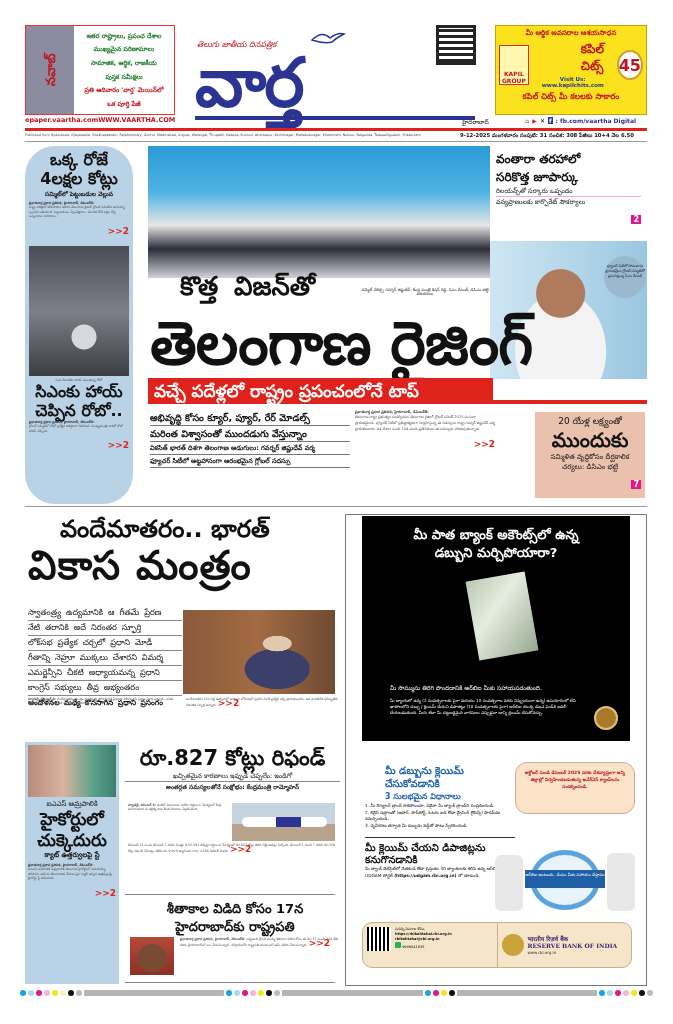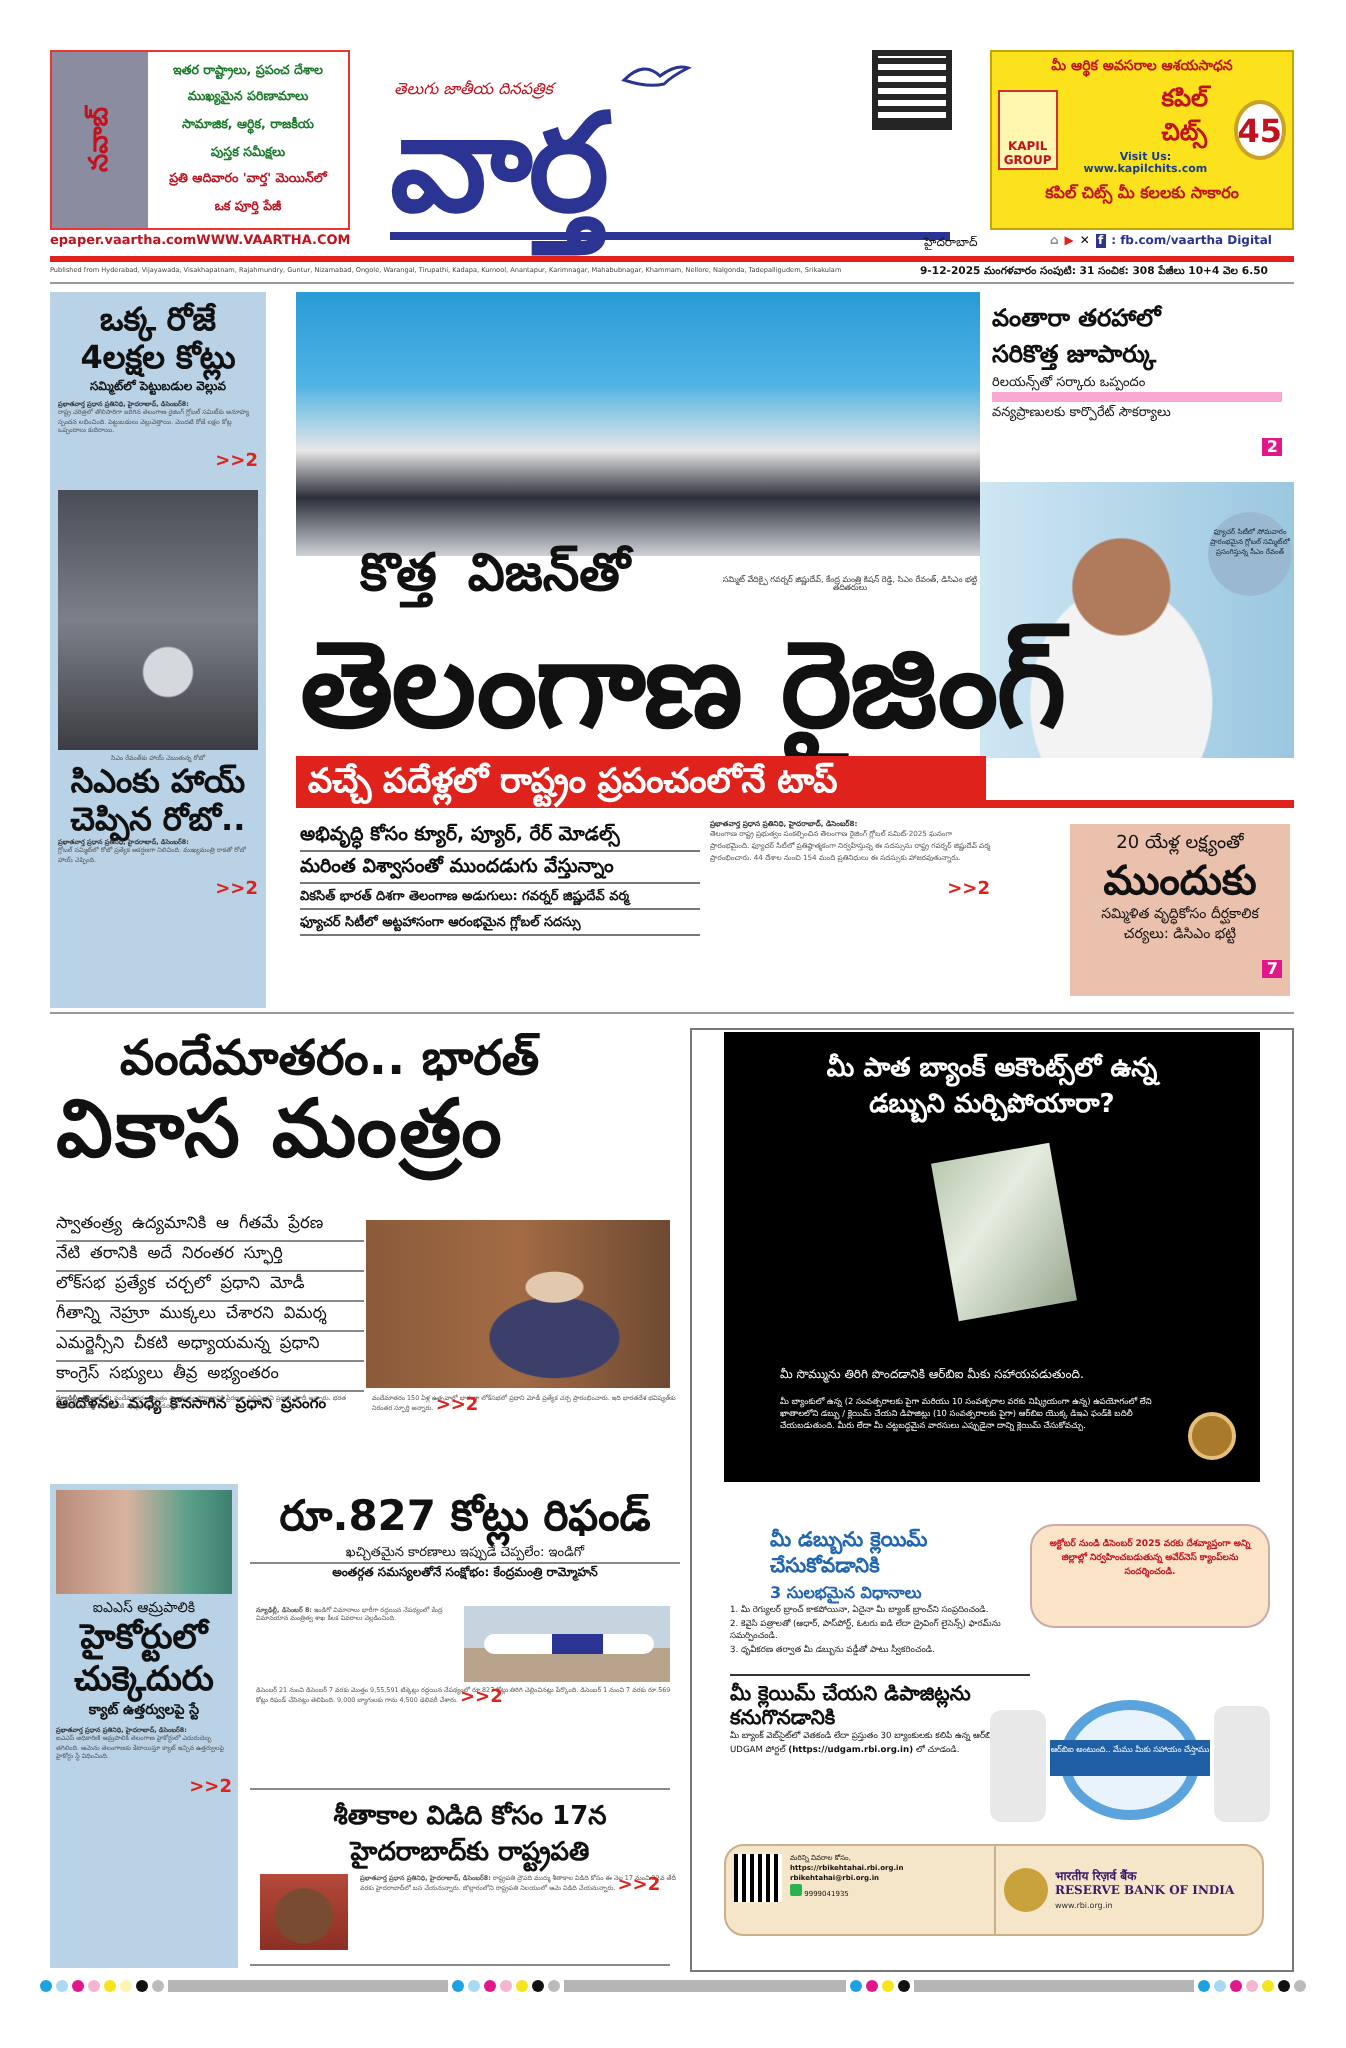--- a/index.html
+++ b/index.html
@@ -29,21 +29,21 @@
   .kapil .badge45 { width:30px; height:30px; border-radius:50%; border:2px solid #c9a227; color:#c1121f; font-weight:bold; font-size:16px; display:flex; align-items:center; justify-content:center; background:#fff; }
   .kapil .bottom { font-size: 8px; color: #c1121f; font-weight: bold; text-align:center; margin-top:4px; }
   .city { left: 462px; top: 118px; font-size: 6px; }
   .social { left: 525px; top: 117px; font-size: 6px; color:#2b3393; font-weight:bold; display:flex; gap:3px; align-items:center; }
   .rule-red { left: 25px; top: 128px; width: 622px; height: 3px; background: #e0221c; }
   .publine { left: 25px; top: 133px; font-size: 3.3px; color:#444; width: 420px; white-space: nowrap; overflow: hidden; }
   .dateline { left: 460px; top: 132px; font-size: 5.3px; font-weight: bold; white-space: nowrap; }
   .rule-thin { left: 25px; top: 141px; width: 622px; height: 1px; background: #999; }
 
   
-  .lcol { left: 25px; top: 146px; width: 108px; height: 358px; background: #b9d2e6; padding: 4px; }
+  .lcol { left: 25px; top: 146px; width: 108px; height: 358px; background: #b9d2e6; padding: 4px; border-radius: 30px; }
   .lcol h2 { font-size: 16px; line-height: 19px; text-align:center; font-weight:bold; }
   .lcol .sub { font-size: 6px; font-weight:bold; text-align:center; margin: 2px 0; }
   .photo { background: linear-gradient(160deg,#6c7b8a,#c9cfd6 40%,#3a3f46 70%,#8e949a); }
   .robot { width: 100px; height: 130px; margin: 8px auto 2px; background:
     radial-gradient(circle at 55% 70%, #d5d9de 0 12px, transparent 13px),
     linear-gradient(180deg,#4a4d55,#7d8088 50%,#3b3d42); }
 
   
   .topphoto { left: 148px; top: 146px; width: 342px; height: 132px; background:
     linear-gradient(180deg,#2a9bd6 0%,#4fb3e4 35%,#e6e6e6 60%,#2c2e3a 78%,#cfd3d8 100%); }
@@ -204,21 +204,21 @@
   <div class="fine">గ్లోబల్ సమ్మిట్‌లో రోబో ప్రత్యేక ఆకర్షణగా నిలిచింది. ముఖ్యమంత్రి రాకతో రోబో హాయ్ చెప్పింది.</div>
   <div style="text-align:right"><span class="more">&gt;&gt;2</span></div>
 </div>
 
 <div class="abs topphoto"></div>
 <div class="abs caption1 fine">సమ్మిట్ వేదిక్పై గవర్నర్ జిష్ణుదేవ్, కేంద్ర మంత్రి కిషన్ రెడ్డి, సిఎం రేవంత్, డిసిఎం భట్టి తదితరులు</div>
 
 <div class="abs rightbox">
   <div class="h">వంతారా తరహాలో</div>
   <div class="h">సరికొత్త జూపార్కు</div>
-  <div class="s" style="border-bottom:5px solid #f9a8d4">రిలయన్స్‌తో సర్కారు ఒప్పందం</div>
+  <div class="s" style="border-bottom:1px solid #f9a8d4">రిలయన్స్‌తో సర్కారు ఒప్పందం</div>
   <div class="s">వన్యప్రాణులకు కార్పొరేట్ సౌకర్యాలు</div>
   <div style="text-align:right"><span class="pgbadge">2</span></div>
 </div>
 <div class="abs cmphoto"></div>
 <div class="abs bubble">ఫ్యూచర్ సిటీలో సోమవారం ప్రారంభమైన గ్లోబల్ సమ్మిట్‌లో ప్రసంగిస్తున్న సీఎం రేవంత్</div>
 
 <div class="abs kotha">కొత్త విజన్‌తో</div>
 <div class="abs bighead">తెలంగాణ రైజింగ్</div>
 <div class="abs redbar">వచ్చే పదేళ్లలో రాష్ట్రం ప్రపంచంలోనే టాప్</div>
 <div class="abs redbar-thin"></div>

